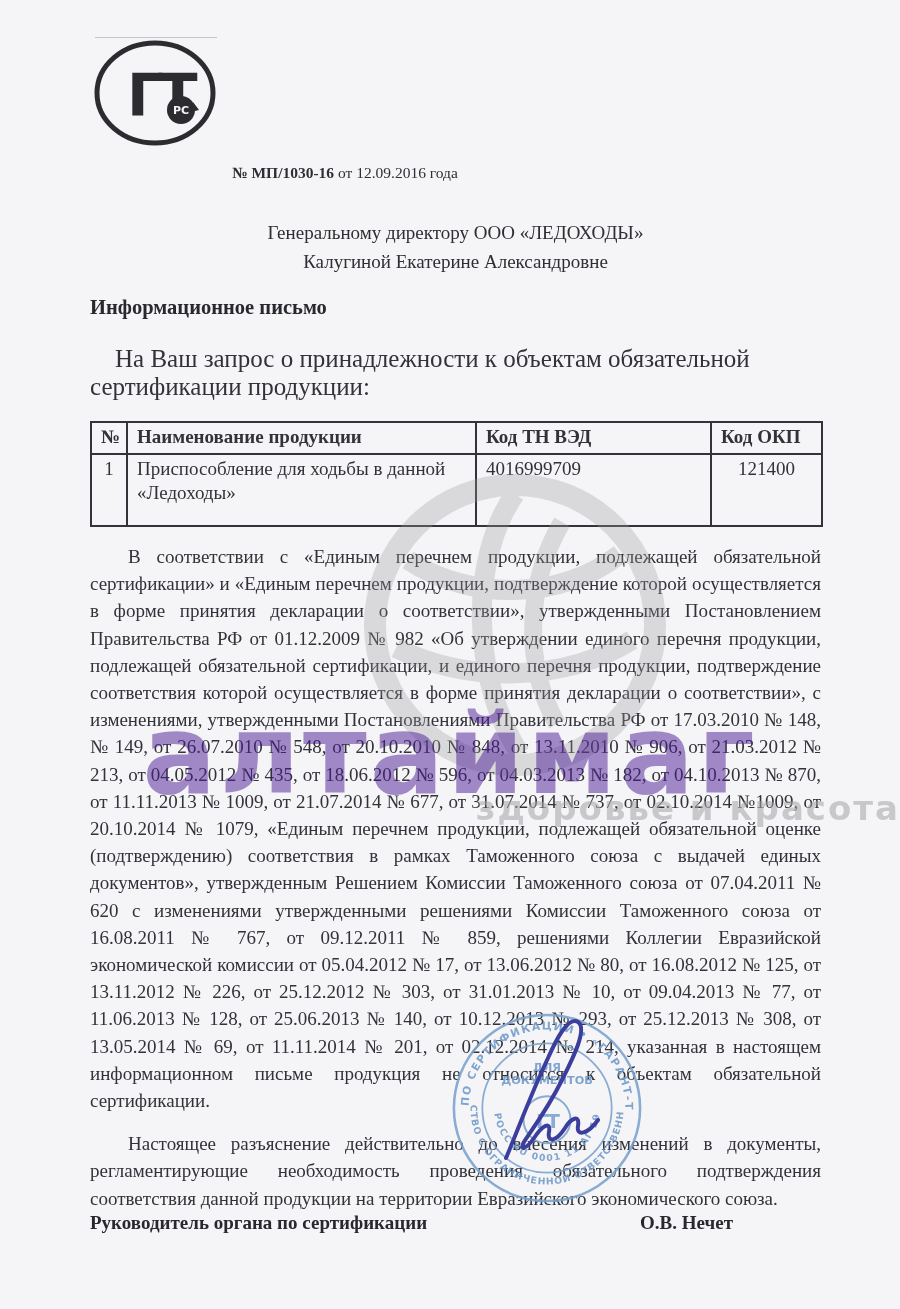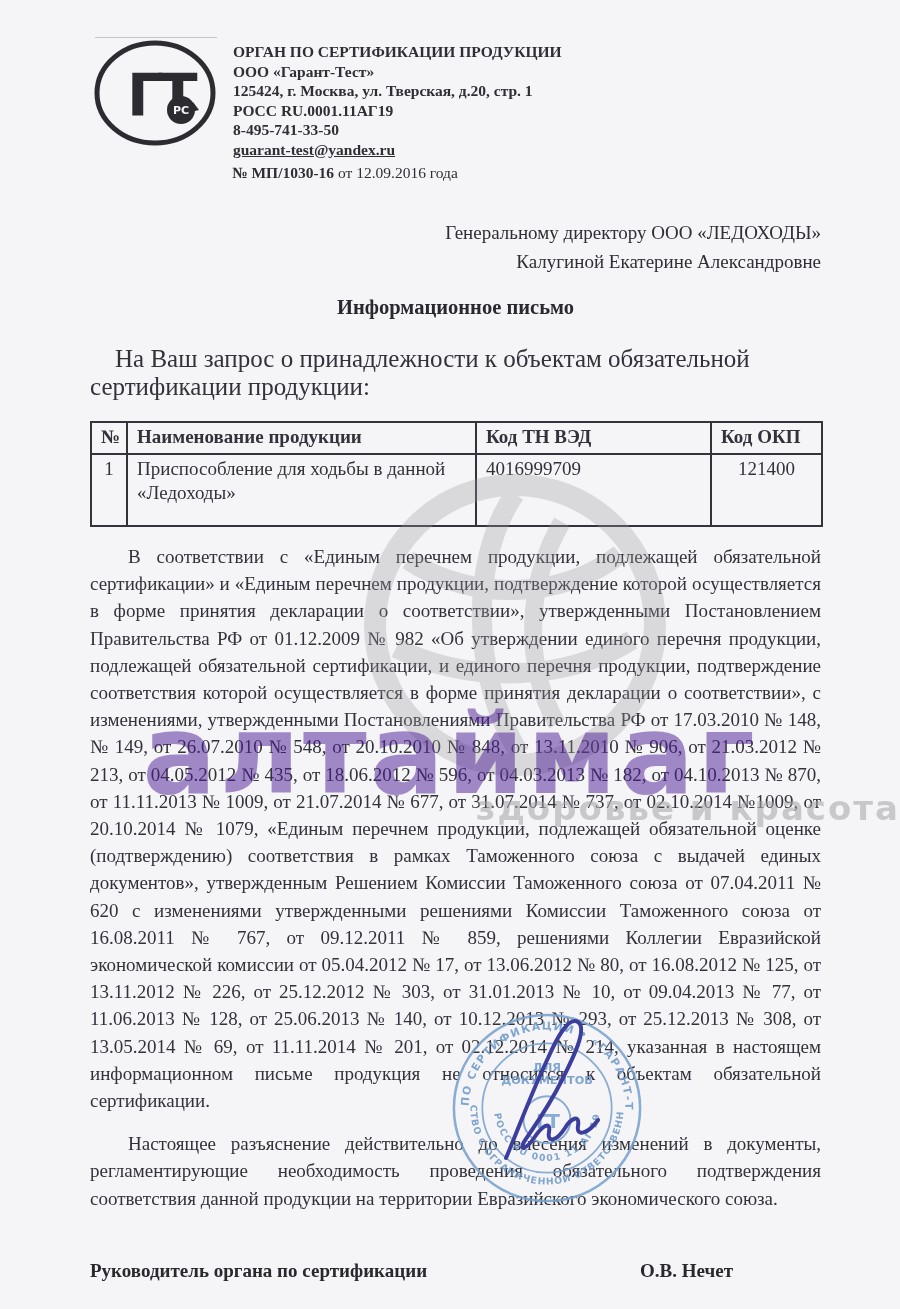--- a/index.html
+++ b/index.html
@@ -14,38 +14,38 @@
   
   .letterhead { position:absolute; top:40px; left:93px; display:flex; align-items:flex-start; }
   .org-logo { width:124px; height:106px; flex:0 0 auto; }
   .company { margin-left:16px; padding-top:2px; font-size:15.5px; line-height:19.5px; font-weight:bold; color:#2e2e34; }
   .company .email { text-decoration:underline; font-weight:bold; }
   .ref { position:absolute; top:164px; left:232px; font-size:15.5px; color:#2e2e34; }
   .ref .num { font-weight:bold; }
 
   
   .flow { position:absolute; top:218px; left:90px; width:731px; }
-  .addressee { text-align:right; font-size:19px; line-height:29px; color:#2e2e34; }
-  .doc-title { margin-top:20px; text-align:center; font-weight:bold; font-size:20.5px; color:#28282e; }
+  .addressee { text-align:center; font-size:19px; line-height:29px; color:#2e2e34; }
+  .doc-title { margin-top:20px; font-weight:bold; font-size:20.5px; color:#28282e; }
   .intro { margin-top:26px; font-size:25px; text-indent:25px; }
 
   table.products { margin-top:20px; width:731px; border-collapse:collapse; table-layout:fixed; font-size:19px; }
   table.products th, table.products td { border:2px solid #33333b; padding:2px 9px 4px 9px; vertical-align:top; line-height:24px; }
   table.products th { font-weight:bold; text-align:left; }
   .col-num  { width:36px; }
   .col-name { width:349px; }
   .col-tnved{ width:235px; }
   .col-okp  { width:111px; }
   th.c, td.c { text-align:center; }
   td.tall { height:72px; }
 
   .body-par { margin-top:16px; font-size:19px; line-height:27.2px; text-align:justify; text-indent:38px; }
   .body-par.second { }
 
-  .sig-row { margin-top:48px; display:flex; justify-content:space-between; font-weight:bold; font-size:19px; color:#28282e; }
+  .sig-row { display:flex; justify-content:space-between; font-weight:bold; font-size:19px; color:#28282e; }
   .sig-name { margin-right:88px; }
 
   
   .watermark { position:absolute; inset:0; pointer-events:none; }
   .wm-logo { position:absolute; left:352px; top:462px; opacity:0.30; }
   .wm-text {
     position:absolute; top:700px; left:0; width:100%; text-align:center;
     font-family:"DejaVu Sans", sans-serif; font-weight:bold;
     font-size:110px; letter-spacing:3px; color:#4c1d95; opacity:0.50; line-height:110px;
   }
@@ -66,28 +66,20 @@
   <div class="scan-line"></div>
 
   <div class="letterhead">
     <svg class="org-logo" viewBox="0 0 124 106">
       <ellipse cx="62" cy="53" rx="58" ry="50" fill="none" stroke="#2b2b30" stroke-width="5"></ellipse>
       <text x="34" y="76" font-family="DejaVu Sans, sans-serif" font-weight="bold" font-size="58" letter-spacing="-6" fill="#2b2b30">ГТ</text>
       <circle cx="88" cy="70" r="14" fill="#2b2b30"></circle>
       <path d="M100 62 l6 8 -8 2 z" fill="#2b2b30"></path>
       <text x="88" y="74" text-anchor="middle" font-family="DejaVu Sans, sans-serif" font-weight="bold" font-size="11" fill="#f5f5f7">РС</text>
     </svg>
-    <div class="company">
-      <div>ОРГАН  ПО СЕРТИФИКАЦИИ ПРОДУКЦИИ</div>
-      <div>ООО  «Гарант-Тест»</div>
-      <div>125424, г. Москва, ул. Тверская, д.20, стр. 1</div>
-      <div>РОСС RU.0001.11АГ19</div>
-      <div>8-495-741-33-50</div>
-      <div class="email">guarant-test@yandex.ru</div>
-    </div>
   </div>
 
   <div class="ref"><span class="num">№ МП/1030-16</span><span> от 12.09.2016 года</span></div>
 
   <div class="flow">
     <div class="addressee">
       <div>Генеральному директору ООО «ЛЕДОХОДЫ»</div>
       <div>Калугиной Екатерине Александровне</div>
     </div>
 

